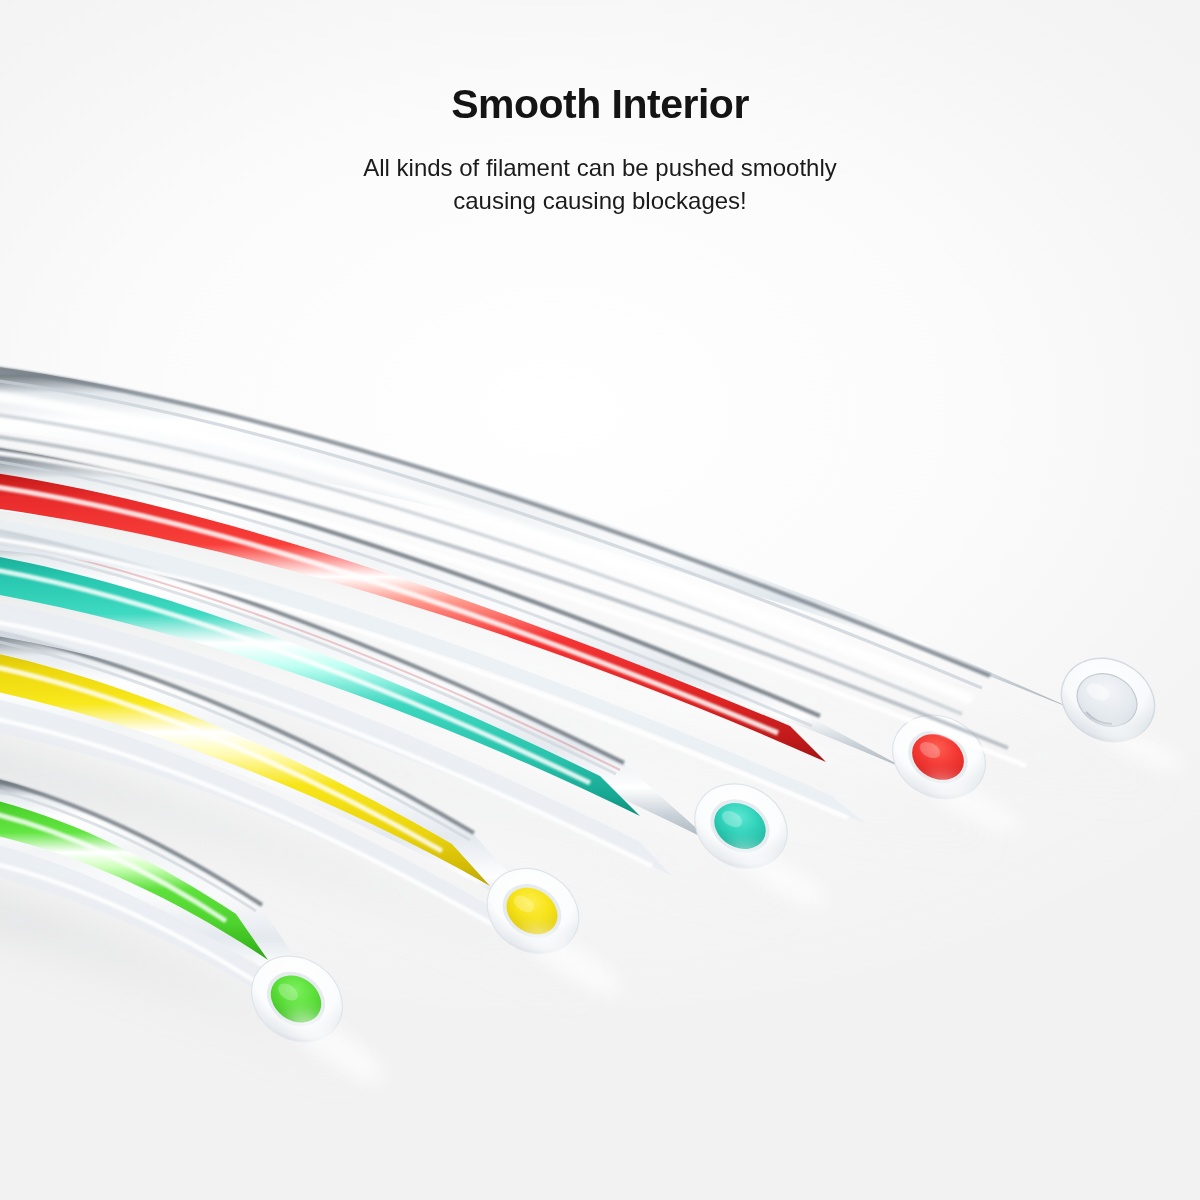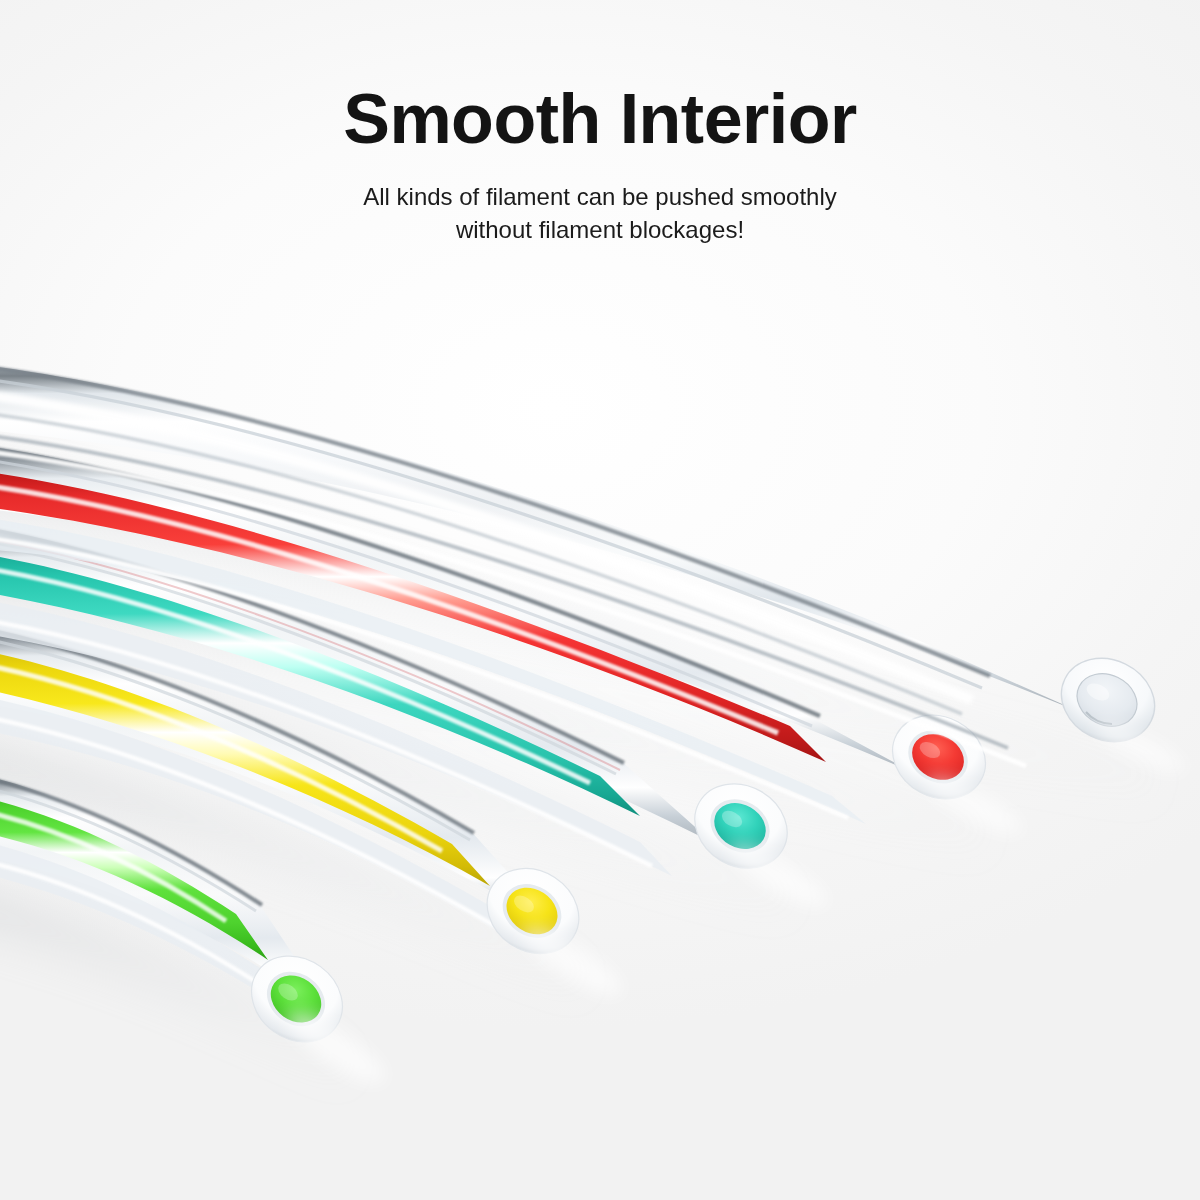--- a/index.html
+++ b/index.html
@@ -32,21 +32,21 @@
   
   #text-block {
     position: absolute;
     top: 84px;
     left: 0;
     width: 1200px;
     text-align: center;
     z-index: 5;
   }
   #headline {
-    font-size: 70px;
+    font-size: 41px;
     font-weight: bold;
     color: #141414;
     letter-spacing: -0.5px;
     line-height: 1.0;
     margin: 0;
   }
   #subheadline {
     margin: 26px 0 0 0;
     font-size: 24px;
     font-weight: normal;
@@ -327,17 +327,17 @@
         <ellipse cx="974" cy="806" rx="54" ry="14" transform="rotate(28 974 806)" fill="#ffffff" opacity="0.85"></ellipse>
         <ellipse cx="1140" cy="748" rx="50" ry="13" transform="rotate(26 1140 748)" fill="#ffffff" opacity="0.8"></ellipse>
       </g>
     </svg>
   </div>
 
   <div id="text-block">
     <h1 id="headline">Smooth Interior</h1>
     <p id="subheadline">
       <span class="sub-line">All kinds of filament can be pushed smoothly</span>
-      <span class="sub-line">without filament blockages!</span>
+      <span class="sub-line">causing causing blockages!</span>
     </p>
   </div>
 
 </div>
 
 </body></html>

